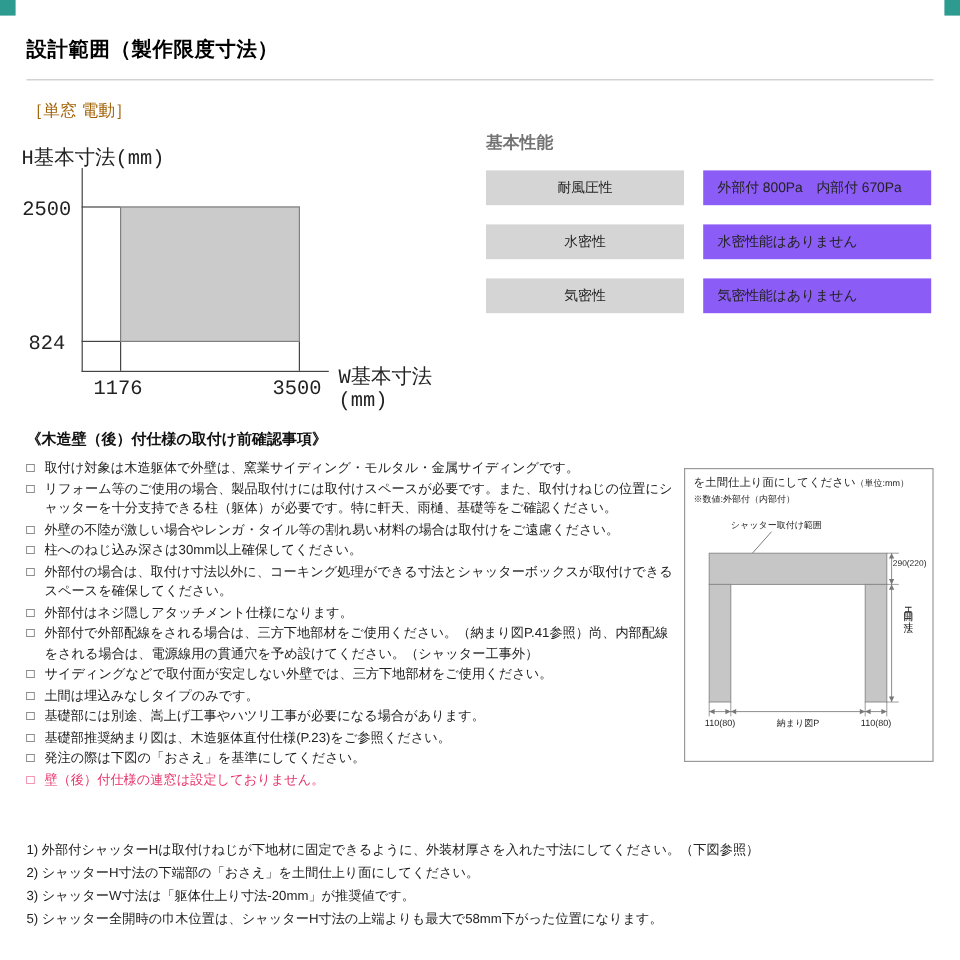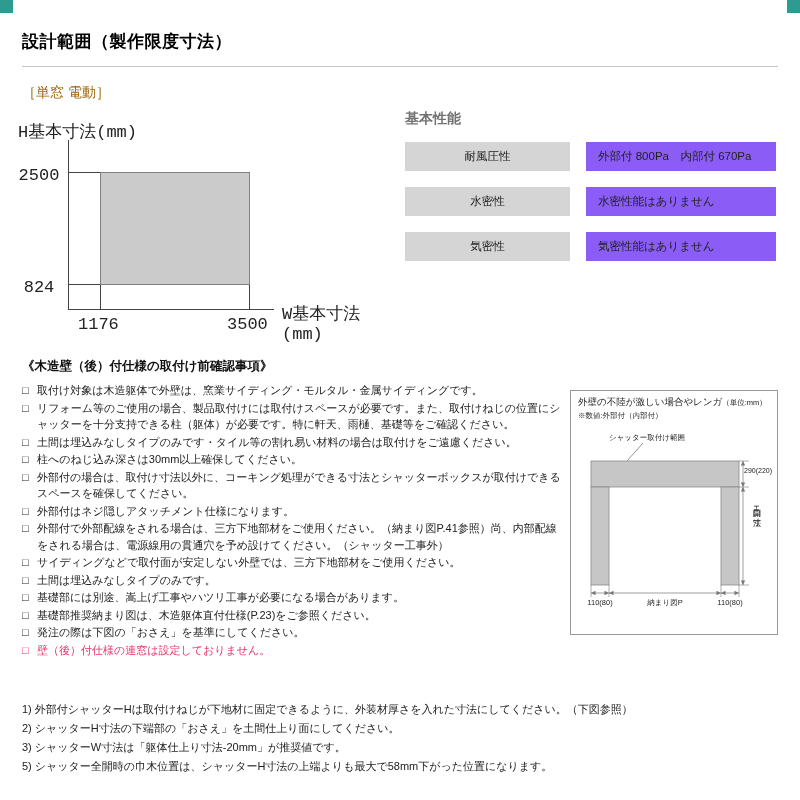--- a/index.html
+++ b/index.html
@@ -102,21 +102,21 @@
   <div class="chk-item">
     <span class="chk-box">□</span>
     <span class="chk-text">取付け対象は木造躯体で外壁は、窯業サイディング・モルタル・金属サイディングです。</span>
   </div>
   <div class="chk-item">
     <span class="chk-box">□</span>
     <span class="chk-text">リフォーム等のご使用の場合、製品取付けには取付けスペースが必要です。また、取付けねじの位置にシャッターを十分支持できる柱（躯体）が必要です。特に軒天、雨樋、基礎等をご確認ください。</span>
   </div>
   <div class="chk-item">
     <span class="chk-box">□</span>
-    <span class="chk-text">土間は埋込みなしタイプのみです・タイル等の割れ易い材料の場合は取付けをご遠慮ください。</span>
+    <span class="chk-text">外壁の不陸が激しい場合やレンガ・タイル等の割れ易い材料の場合は取付けをご遠慮ください。</span>
   </div>
   <div class="chk-item">
     <span class="chk-box">□</span>
     <span class="chk-text">柱へのねじ込み深さは30mm以上確保してください。</span>
   </div>
   <div class="chk-item">
     <span class="chk-box">□</span>
     <span class="chk-text">外部付の場合は、取付け寸法以外に、コーキング処理ができる寸法とシャッターボックスが取付けできるスペースを確保してください。</span>
   </div>
   <div class="chk-item">
@@ -148,21 +148,21 @@
     <span class="chk-text">発注の際は下図の「おさえ」を基準にしてください。</span>
   </div>
   <div class="chk-item highlight">
     <span class="chk-box">□</span>
     <span class="chk-text">壁（後）付仕様の連窓は設定しておりません。</span>
   </div>
 </div>
 
 <div class="diagram">
   <div class="d-title">
-    <span>外壁の不陸が激しい場合やレンガ</span><span class="d-unit">（単位:mm）</span>
+    <span>を土間仕上り面にしてください</span><span class="d-unit">（単位:mm）</span>
   </div>
   <div class="d-note">※数値:外部付（内部付）</div>
   <div class="d-range">シャッター取付け範囲</div>
 
   <svg width="206" height="243" viewBox="0 0 206 243">
     <line x1="72" y1="52" x2="56" y2="70" stroke="#777" stroke-width="0.8"></line>
     <rect x="20" y="70" width="148" height="26" fill="#c6c6c6" stroke="#8a8a8a" stroke-width="0.8"></rect>
     <rect x="20" y="96" width="18" height="98" fill="#c6c6c6" stroke="#8a8a8a" stroke-width="0.8"></rect>
     <rect x="150" y="96" width="18" height="98" fill="#c6c6c6" stroke="#8a8a8a" stroke-width="0.8"></rect>
     <line x1="168" y1="70" x2="178" y2="70" stroke="#777" stroke-width="0.6"></line>

